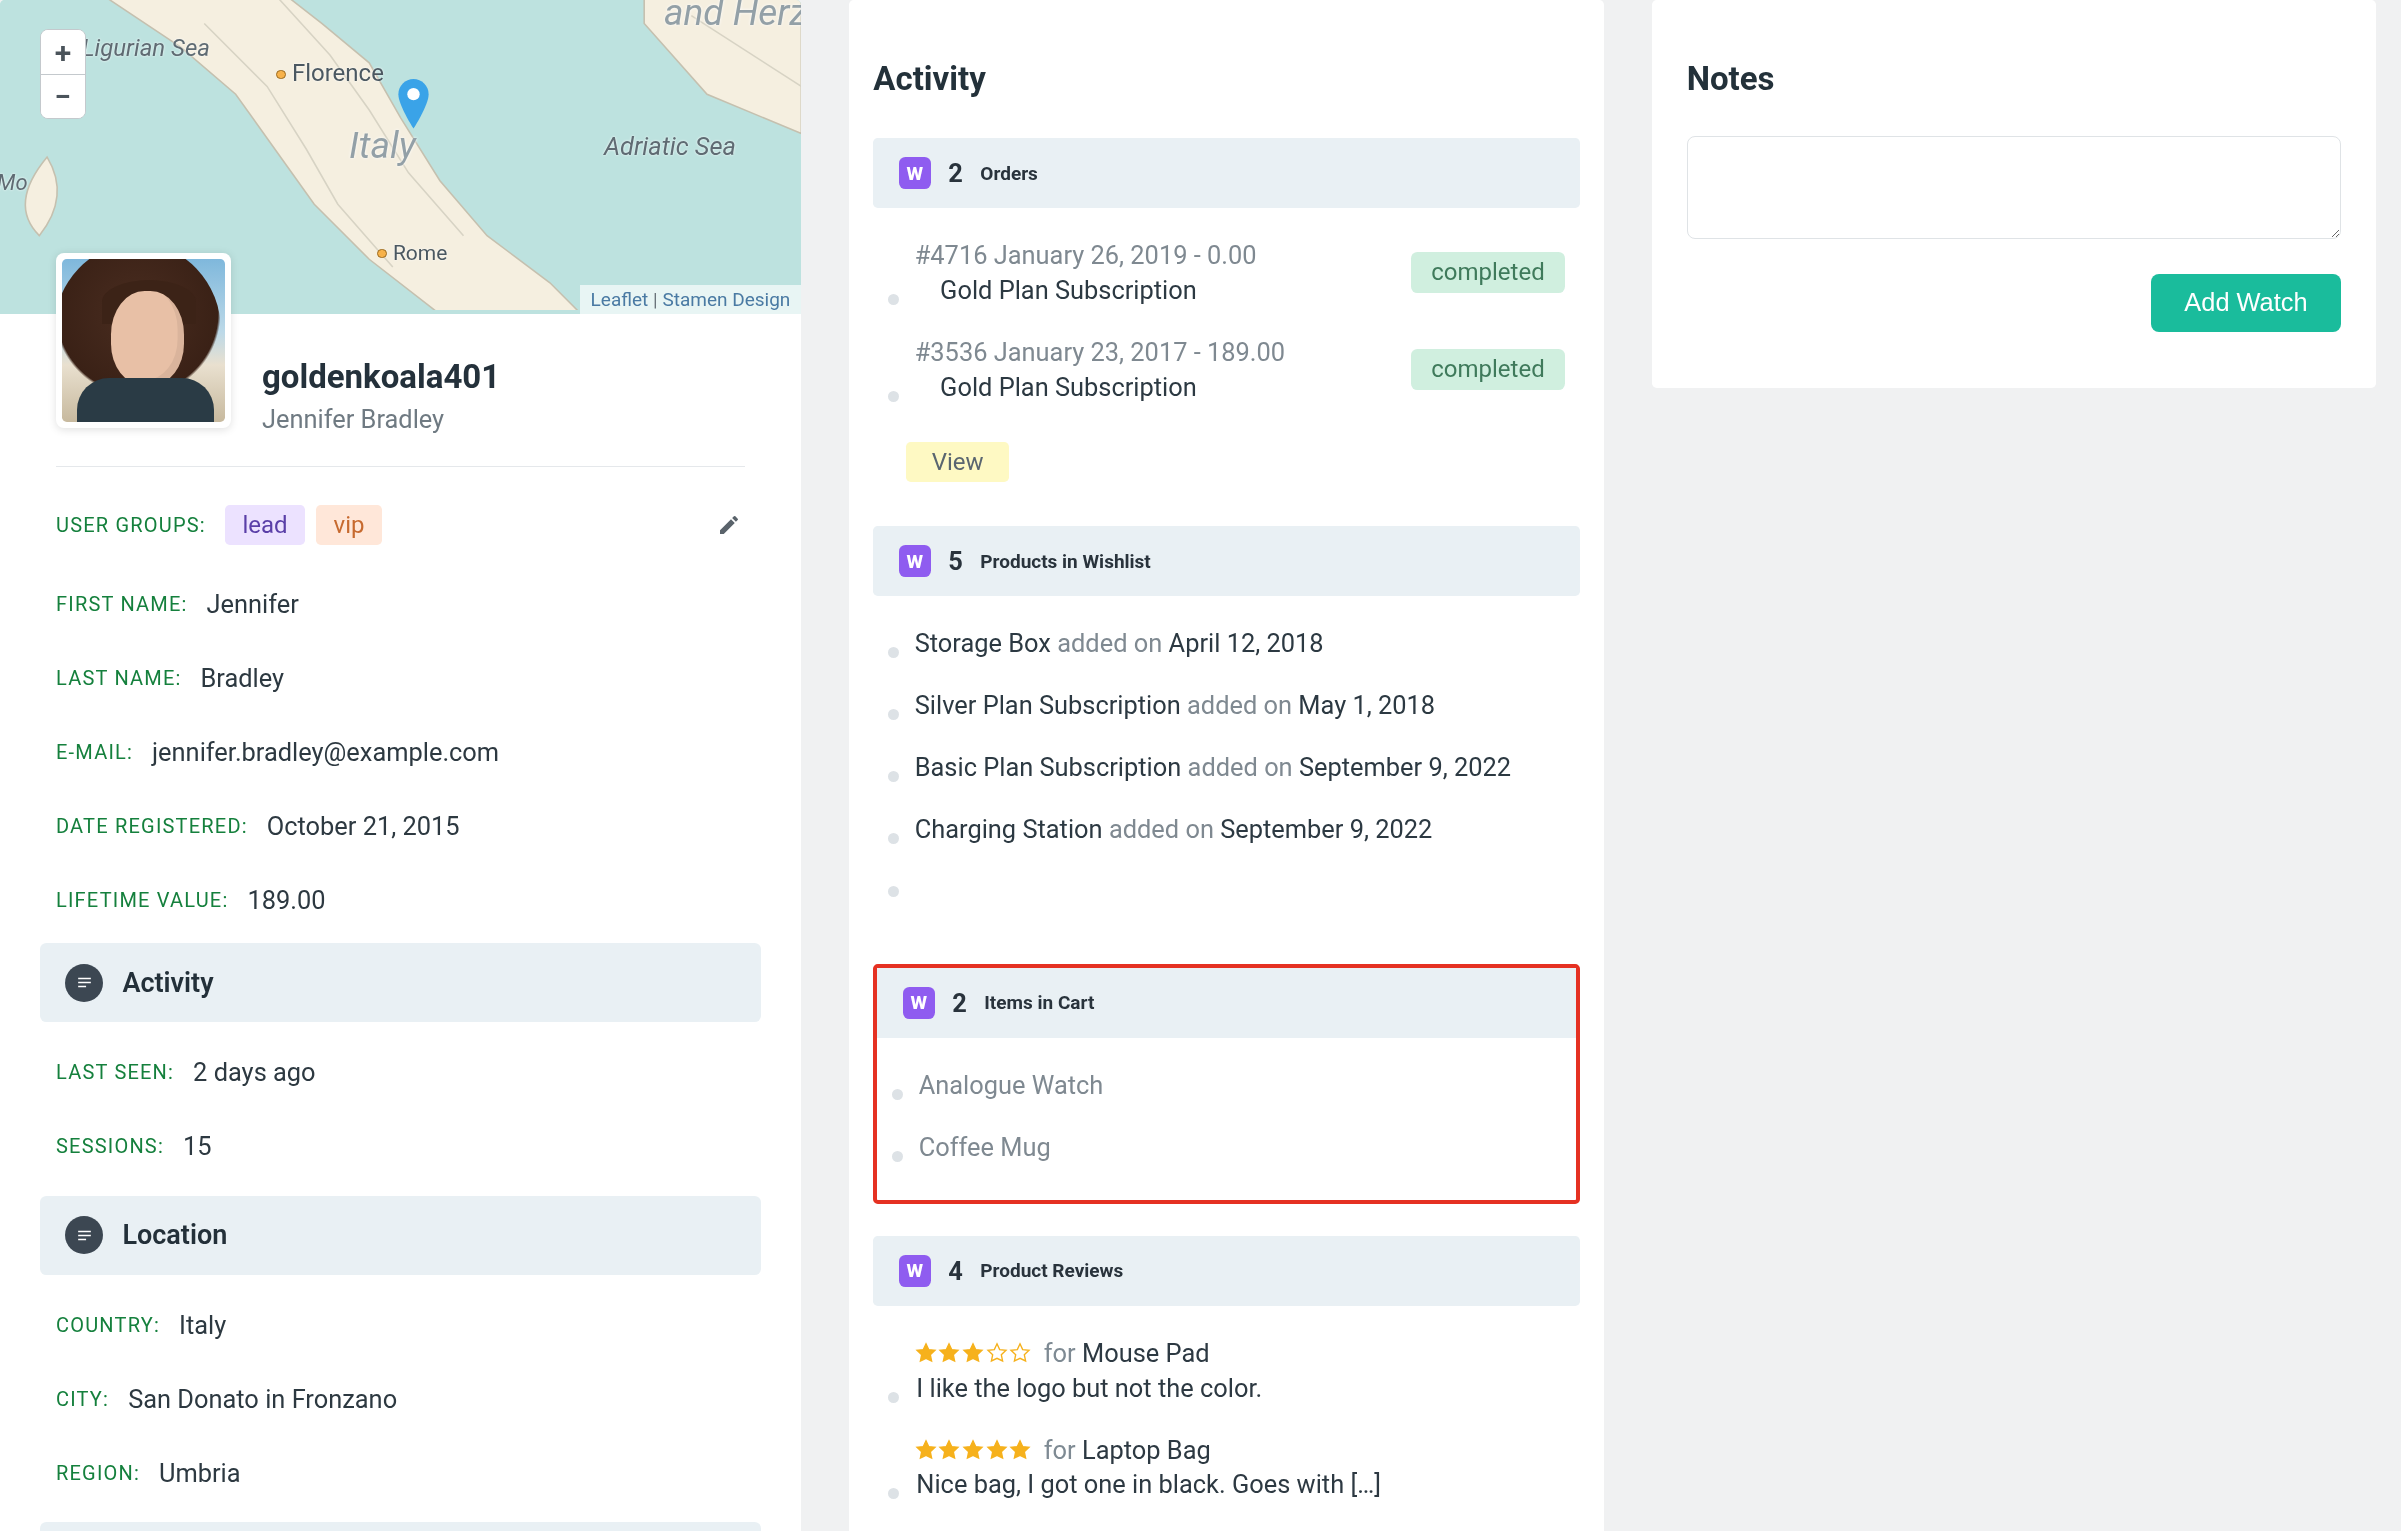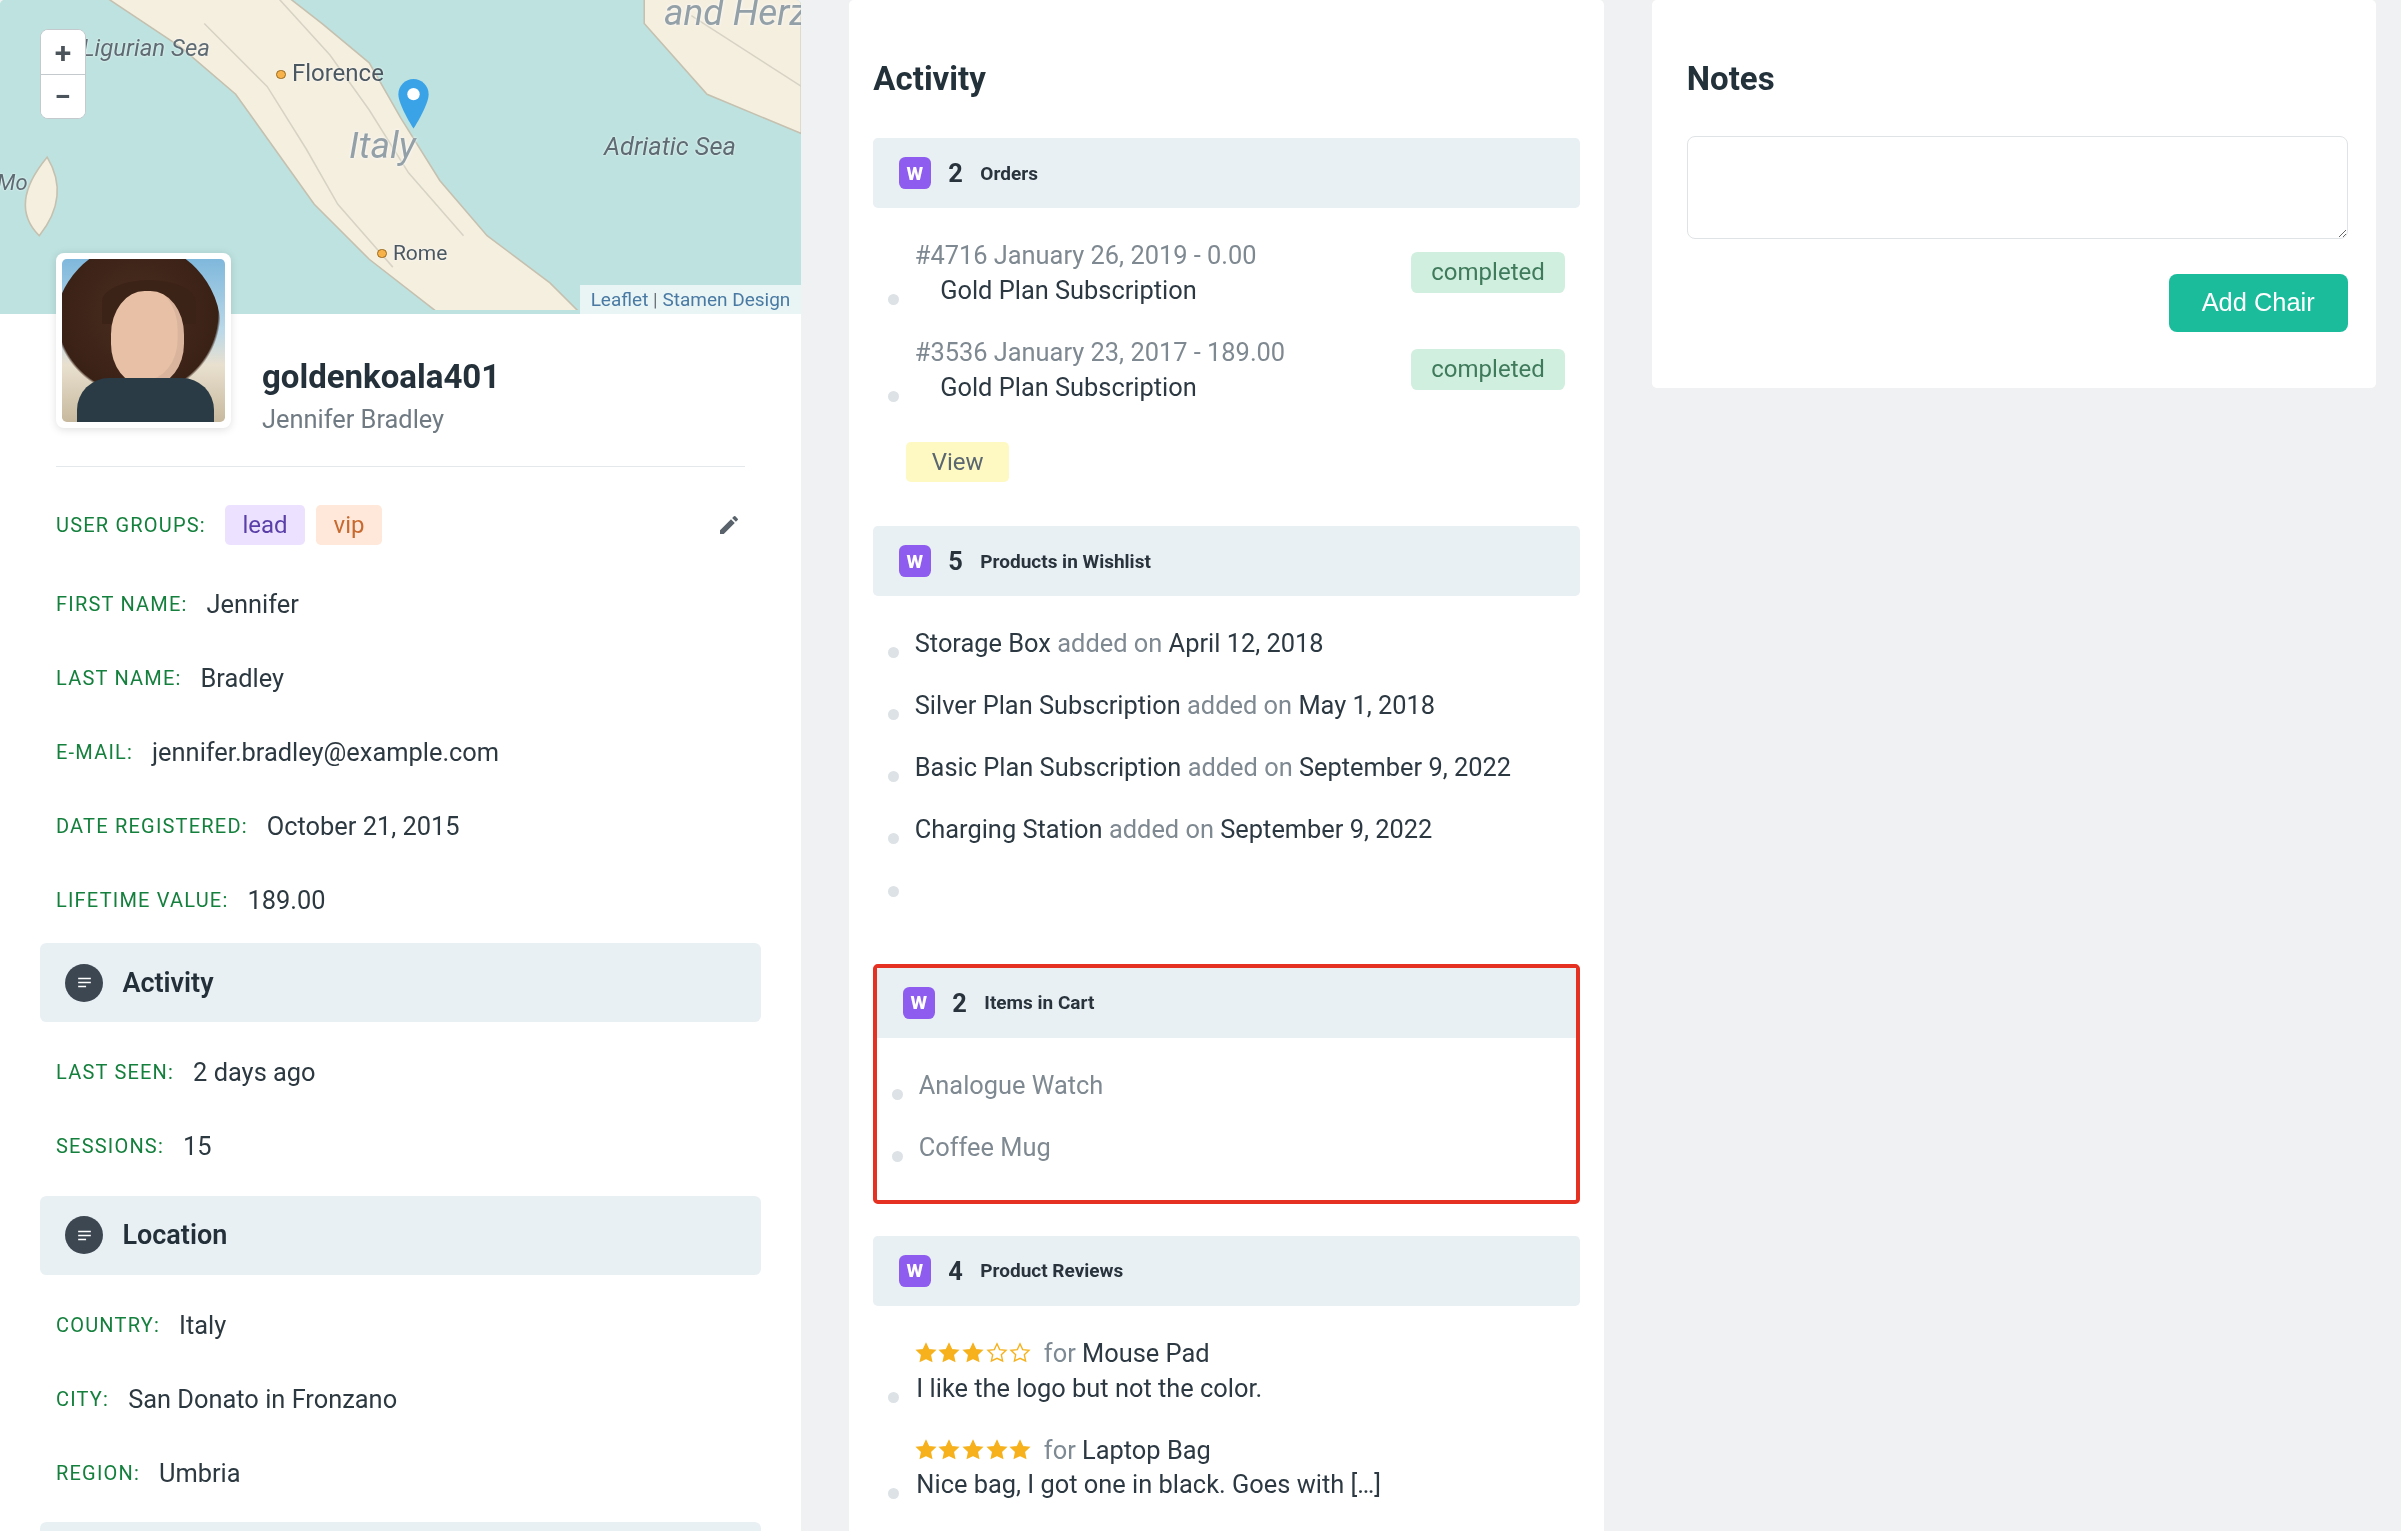--- a/index.html
+++ b/index.html
@@ -260,21 +260,21 @@
   }
   .highlight-box .act-head { border-radius: 0; }
 
   .review .stars { display:inline-flex; gap:1.6px; vertical-align:-2.4px; margin-right:6.4px; }
   .review .stars svg { width:22px; height:22px; }
   .review .for { color:#7e8a93; }
   .review .product { color:#2d3942; }
   .review .line2 { color:#2d3942; padding-left: 1.6px; }
 
   
-  .right { width: 731px; padding: 32px 28px 56px 35px; margin-right: 25.4px; }
+  .right { width: 731px; padding: 32px 35px 56px 35px; margin-right: 25.4px; }
   .right h2 { margin: 27px 0 38px 0; font-size: 33px; color:#23313a; font-weight:700; }
   .note-input {
     width: 100%;
     height: 103px;
     border: 1.6px solid #dfe3e6;
     border-radius: 8px;
     resize: vertical;
     font-size: 24px;
     padding: 11px;
   }
@@ -603,17 +603,17 @@
       </div>
         </div>
 
     </div>
 
   </div>
 
   <div class="panel right">
     <h2>Notes</h2>
     <textarea class="note-input" style=""></textarea>
-    <button class="btn-primary">Add Chair</button>
+    <button class="btn-primary">Add Watch</button>
   </div>
 
 </div>
 
 
 </body></html>

